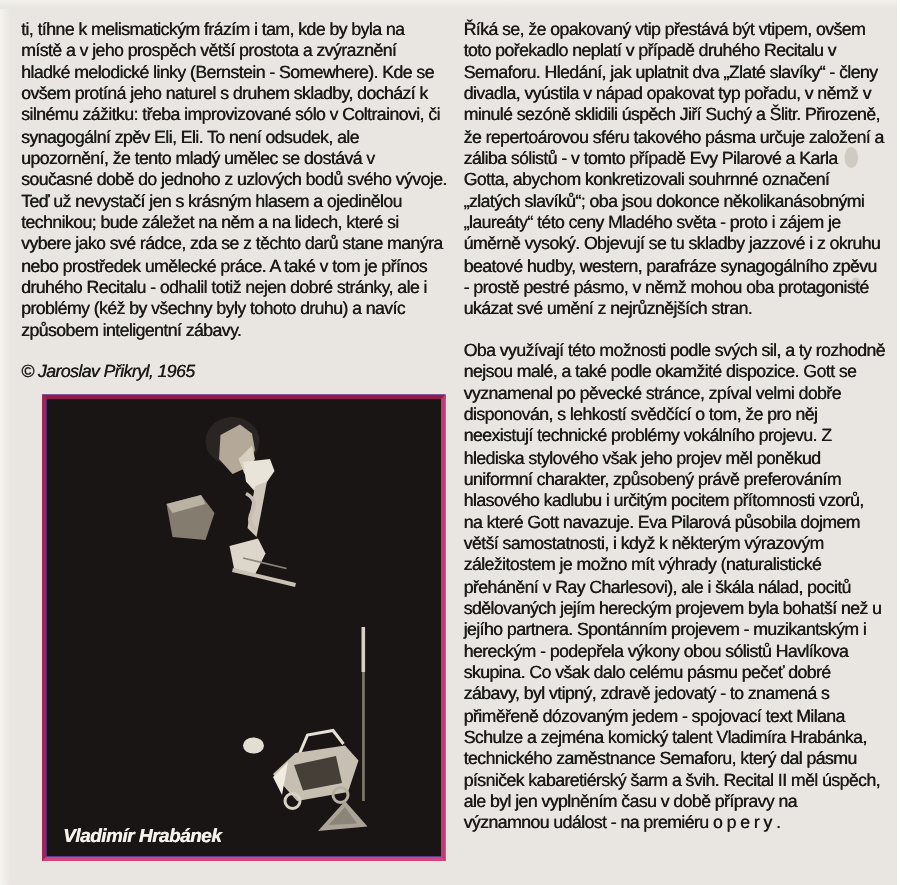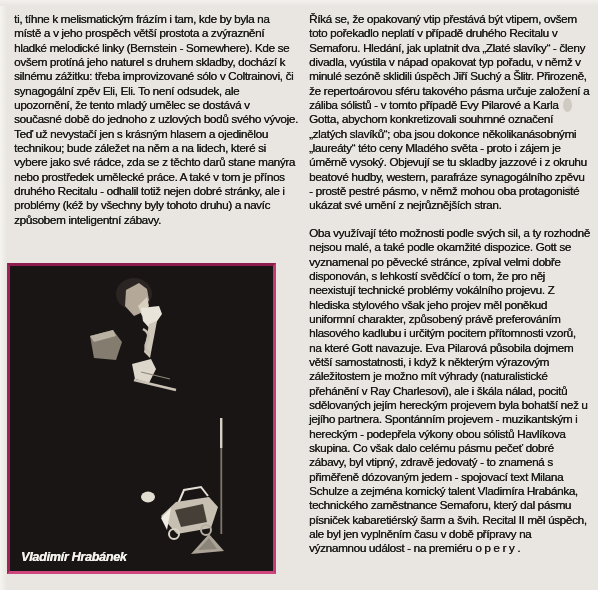--- a/index.html
+++ b/index.html
@@ -28,21 +28,21 @@
        text-shadow:0.25px 0 0 currentColor;}
   .col-left{left:14px;width:285px;}
   .col-right{left:309px;width:281px;}
   .col p{margin:0 0 13px 0;}
   .credit{font-style:italic;margin-top:1px;}
   .heading{font-weight:bold;font-size:12.7px;letter-spacing:-0.25px;
            margin:2px 0 14px 0;white-space:nowrap;}
   .heading .note{font-style:italic;}
 
   .photo{
-    position:absolute;left:7px;top:263px;width:263px;height:305px;
+    position:absolute;left:28px;top:263px;width:263px;height:305px;
     background:#1d4ed8;
     border:3px solid #b52f68;
     border-top-color:#8e1d4e;
     border-left-color:#a02458;
     border-right-color:#c43a75;
     border-bottom-color:#cf467f;
   }
   .photo svg{display:block;width:263px;height:305px;}
   .photo-caption{
     position:absolute;left:11px;bottom:7px;
@@ -55,20 +55,21 @@
 <body>
 
 <div class="page">
   <div class="page-edge-left"></div>
   <div class="page-edge-top"></div>
   <div class="speck s1"></div>
   <div class="speck s2"></div>
 
   <div class="col col-left">
     <p>ti, tíhne k melismatickým frázím i tam, kde by byla na místě a v jeho prospěch větší prostota a zvýraznění hladké melodické linky (Bernstein - Somewhere). Kde se ovšem protíná jeho naturel s druhem skladby, dochází k silnému zážitku: třeba improvizované sólo v Coltrainovi, či synagogální zpěv Eli, Eli. To není odsudek, ale upozornění, že tento mladý umělec se dostává v současné době do jednoho z uzlových bodů svého vývoje. Teď už nevystačí jen s krásným hlasem a ojedinělou technikou; bude záležet na něm a na lidech, které si vybere jako své rádce, zda se z těchto darů stane manýra nebo prostředek umělecké práce. A také v tom je přínos druhého Recitalu - odhalil totiž nejen dobré stránky, ale i problémy (kéž by všechny byly tohoto druhu) a navíc způsobem inteligentní zábavy.</p>
+    <div class="credit">© Jaroslav Přikryl, 1965</div>
   </div>
 
   <div class="photo">
     <svg viewBox="0 0 263 305" xmlns="http://www.w3.org/2000/svg">
       <rect x="0" y="0" width="263" height="305" fill="#191514"></rect>
 
       <ellipse cx="124" cy="28" rx="18" ry="16" fill="#2a2422"></ellipse>
 
       <polygon points="116,24 129,17 137,23 139,34 133,46 124,50 115,40" fill="#b4a898"></polygon>
       <polygon points="128,40 137,31 139,40 132,50" fill="#d8cfc0"></polygon>

